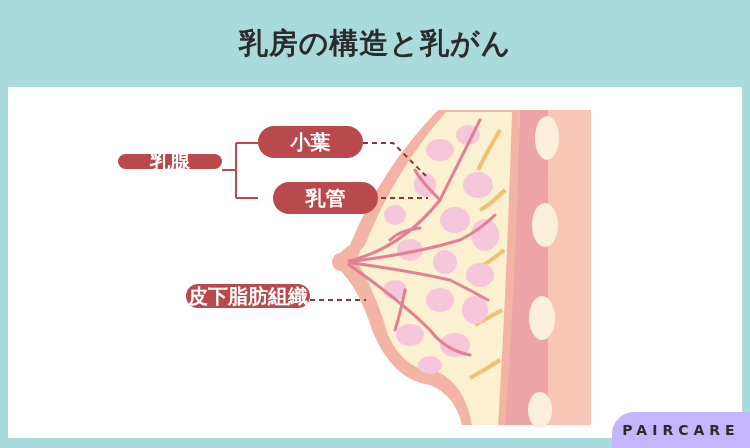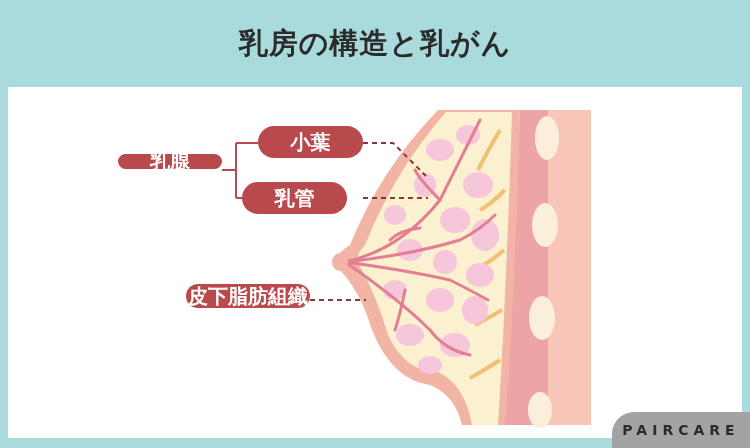--- a/index.html
+++ b/index.html
@@ -18,21 +18,21 @@
     position:absolute; left:8px; top:87px; width:734px; height:351px;
     background:#ffffff;
   }
   .label {
     position:absolute; background:#b84a4d; color:#ffffff;
     font-weight:bold; font-size:20px; border-radius:18px;
     display:flex; align-items:center; justify-content:center;
   }
   .brand {
     position:absolute; left:612px; top:412px; width:138px; height:36px;
-    background:#a3a3a3; border-top-left-radius:22px;
+    background:#c4b5fd; border-top-left-radius:22px;
     display:flex; align-items:center; justify-content:center;
     font-size:14px; font-weight:bold; color:#2b2b2b; letter-spacing:5px;
   }
   svg.illus { position:absolute; left:0; top:0; }
 </style>
 </head>
 <body>
 
 <div class="title">乳房の構造と乳がん</div>
 
@@ -103,16 +103,16 @@
 
   <g stroke="#8e3536" stroke-width="2" stroke-dasharray="5,4" fill="none">
     <path d="M363,143 L393,143 L426,176"></path>
     <path d="M363,198 L428,198"></path>
     <path d="M310,300 L366,300"></path>
   </g>
 </svg>
 
 <div class="label" style="left:118px;top:154px;width:104px;height:15px;">乳腺</div>
 <div class="label" style="left:258px;top:126px;width:105px;height:32px;">小葉</div>
-<div class="label" style="left:242px;top:182px;width:105px;height:32px;">乳管</div>
+<div class="label" style="left:273px;top:182px;width:105px;height:32px;">乳管</div>
 <div class="label" style="left:186px;top:284px;width:124px;height:24px;">皮下脂肪組織</div>
 
 <div class="brand">PAIRCARE</div>
 
 </body></html>

